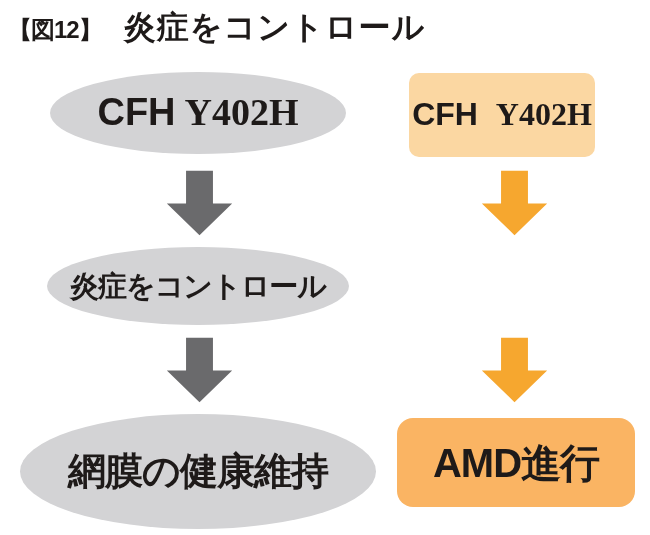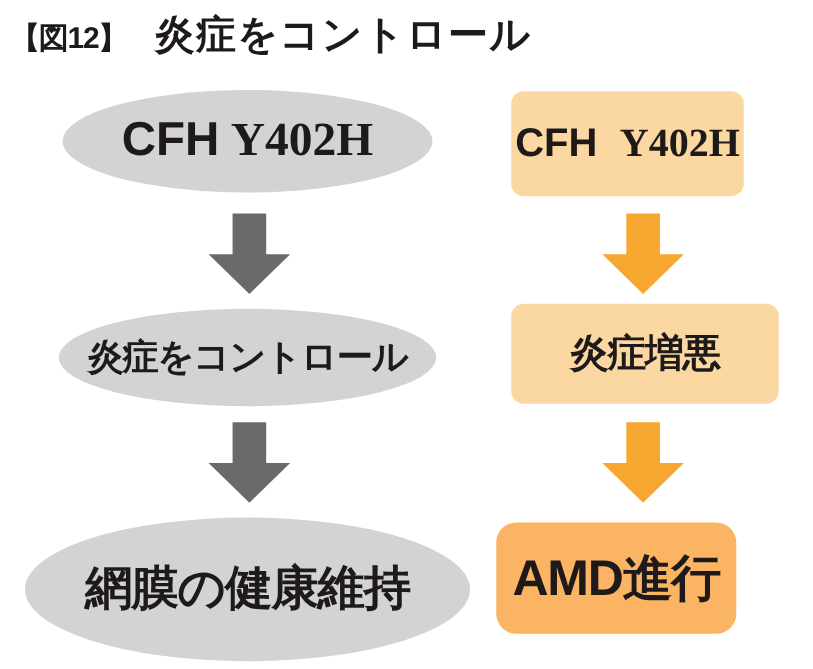--- a/index.html
+++ b/index.html
@@ -42,21 +42,21 @@
   .obox{background:var(--light-orange-node);border-radius:10px;}
   .obox-deep{background:var(--deep-orange-node);border-radius:16px;}
   
   .e1{left:50px;top:72px;width:296px;height:82px;font-size:38px;}
   .e2{left:47px;top:247px;width:302px;height:78px;font-size:29px;letter-spacing:-1px;}
   .e3{left:20px;top:414px;width:356px;height:115px;font-size:38px;letter-spacing:-1px;justify-content:center;}
   
   .b1{left:409px;top:73px;width:186px;height:84px;flex-direction:column;font-size:32px;align-items:center;}
   .b1 .sub-line{font-size:28px;margin-top:2px;}
   .b2{left:409px;top:243px;width:214px;height:80px;font-size:31px;letter-spacing:-1px;}
-  .b3{left:397px;top:418px;width:192px;height:89px;font-size:40px;letter-spacing:-1px;}
+  .b3{left:397px;top:418px;width:238px;height:89px;font-size:40px;letter-spacing:-1px;}
   
   .gene-sans{font-family:Liberation Sans, sans-serif;font-weight:700;}
   .gene-serif{font-family:Liberation Serif, serif;font-weight:700;margin-left:9px;}
   
   .arrow{position:absolute;width:73px;height:66px;display:block;}
   .arrow-gray{color:var(--gray-arrow);}
   .arrow-orange{color:var(--orange-arrow);}
   .ga1{left:163px;top:170px;}
   .ga2{left:163px;top:337px;}
   .oa1{left:478px;top:170px;}
@@ -97,23 +97,20 @@
     <div>
       <span class="gene-sans">CFH</span>
       <span class="gene-serif">Y402H</span>
     </div>
   </div>
 
   <svg class="arrow arrow-orange oa1" viewBox="0 0 76 67" aria-hidden="true">
     <polygon points="24,0 52,0 52,34 72,34 38,67 4,34 24,34" fill="currentColor"></polygon>
   </svg>
 
-  <div class="node obox b2">
-    <span>炎症増悪</span>
-  </div>
 
   <svg class="arrow arrow-orange oa2" viewBox="0 0 76 67" aria-hidden="true">
     <polygon points="24,0 52,0 52,34 72,34 38,67 4,34 24,34" fill="currentColor"></polygon>
   </svg>
 
   <div class="node obox-deep b3">
     <span>AMD進行</span>
   </div>
 
 </div>

